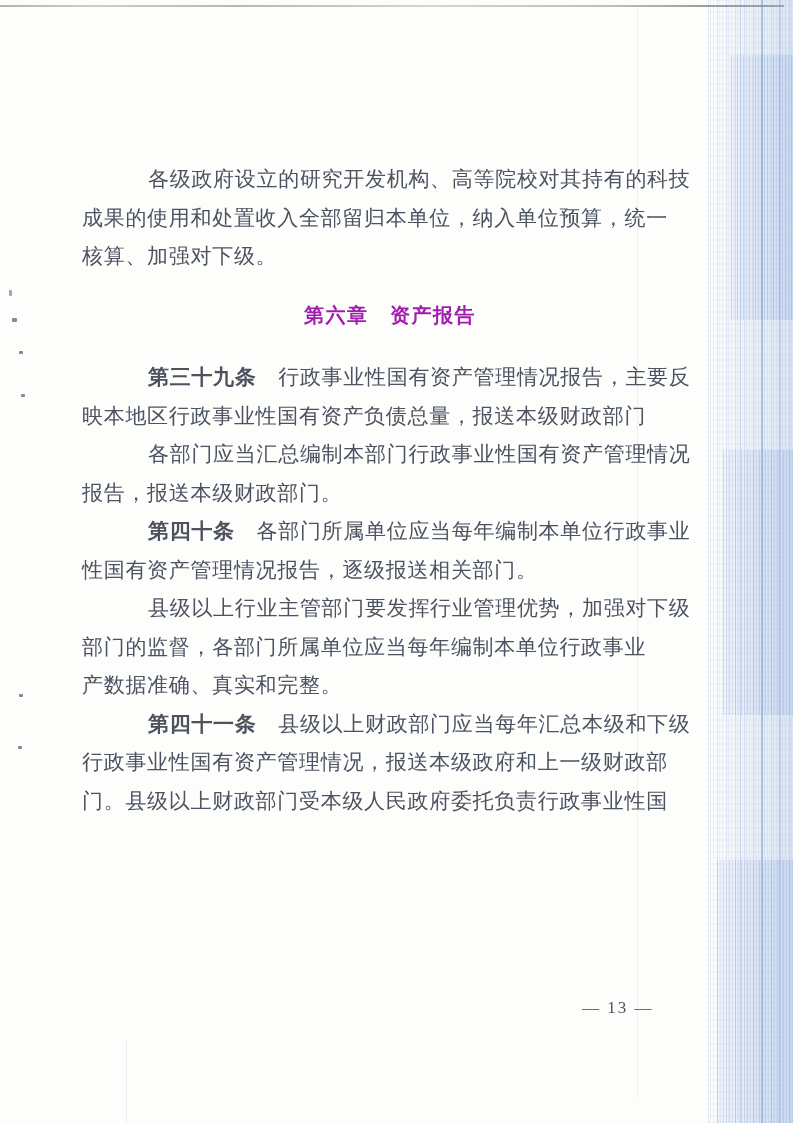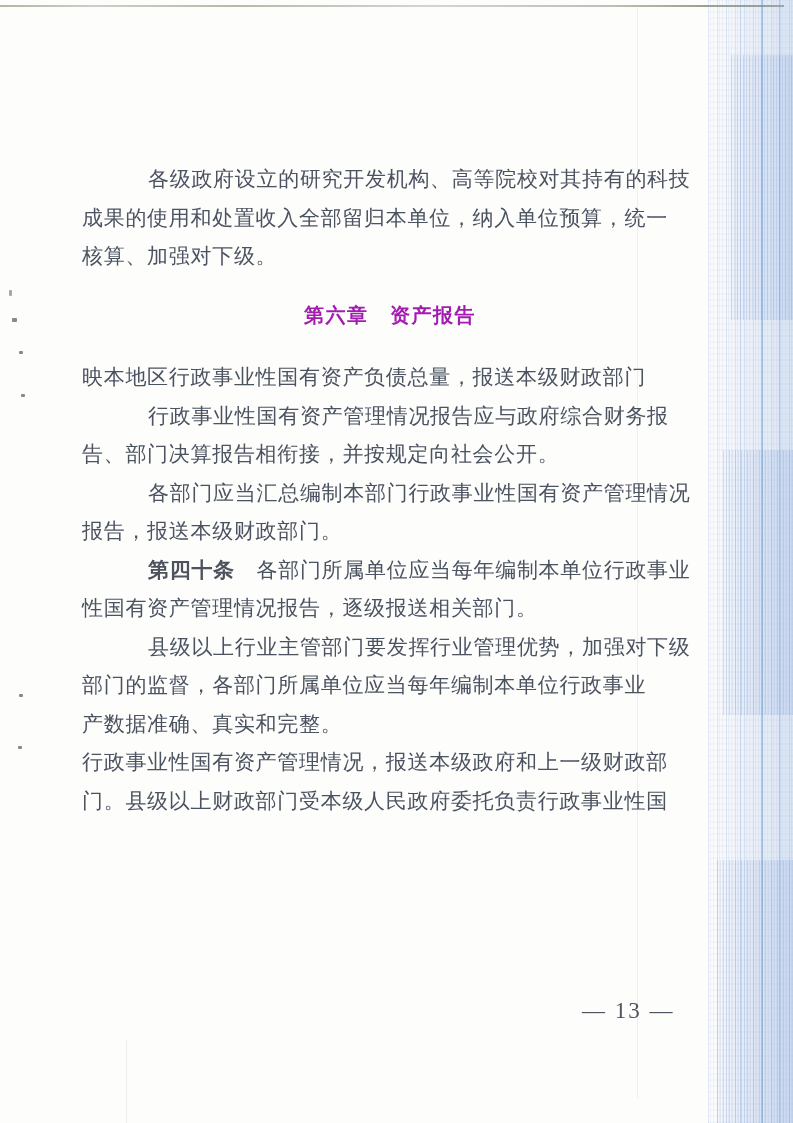--- a/index.html
+++ b/index.html
@@ -135,21 +135,21 @@
     font-weight: bold;
     font-family: "Liberation Sans", "DejaVu Sans", sans-serif;
     font-size: 20px;
     letter-spacing: 1.5px;
     color: #a21caf;
   }
   .page-number {
     position: absolute;
     left: 582px; top: 998px;
     font-family: "Liberation Serif", "DejaVu Serif", serif;
-    font-size: 23px;
+    font-size: 17px;
     letter-spacing: 2px;
     color: #4e5560;
   }
 </style>
 </head>
 <body>
 
 <div class="top-edge-line"></div>
 <div class="vertical-scan-streak"></div>
 <div class="vertical-scan-streak-2"></div>
@@ -174,44 +174,42 @@
 
   <section>
     <div class="ln indent">各级政府设立的研究开发机构、高等院校对其持有的科技</div>
     <div class="ln">成果的使用和处置收入全部留归本单位，纳入单位预算，统一</div>
     <div class="ln">核算、加强对下级。</div>
   </section>
 
   <div class="chapter">第六章　资产报告</div>
 
   <section>
+    <div class="ln indent"><span class="term">第三十九条</span><span>　行政事业性国有资产管理情况报告，主要反</span></div>
     <div class="ln">映本地区行政事业性国有资产负债总量，报送本级财政部门</div>
   </section>
 
-  <section>
-    <div class="ln indent">行政事业性国有资产管理情况报告应与政府综合财务报</div>
-    <div class="ln">告、部门决算报告相衔接，并按规定向社会公开。</div>
-  </section>
 
   <section>
     <div class="ln indent">各部门应当汇总编制本部门行政事业性国有资产管理情况</div>
     <div class="ln">报告，报送本级财政部门。</div>
   </section>
 
   <section>
     <div class="ln indent"><span class="term">第四十条</span><span>　各部门所属单位应当每年编制本单位行政事业</span></div>
     <div class="ln">性国有资产管理情况报告，逐级报送相关部门。</div>
   </section>
 
   <section>
     <div class="ln indent">县级以上行业主管部门要发挥行业管理优势，加强对下级</div>
     <div class="ln">部门的监督，各部门所属单位应当每年编制本单位行政事业</div>
     <div class="ln">产数据准确、真实和完整。</div>
   </section>
 
   <section>
+    <div class="ln indent"><span class="term">第四十一条</span><span>　县级以上财政部门应当每年汇总本级和下级</span></div>
     <div class="ln">行政事业性国有资产管理情况，报送本级政府和上一级财政部</div>
     <div class="ln">门。县级以上财政部门受本级人民政府委托负责行政事业性国</div>
   </section>
 
 </main>
 
 <div class="page-number">— 13 —</div>
 
 </body></html>

